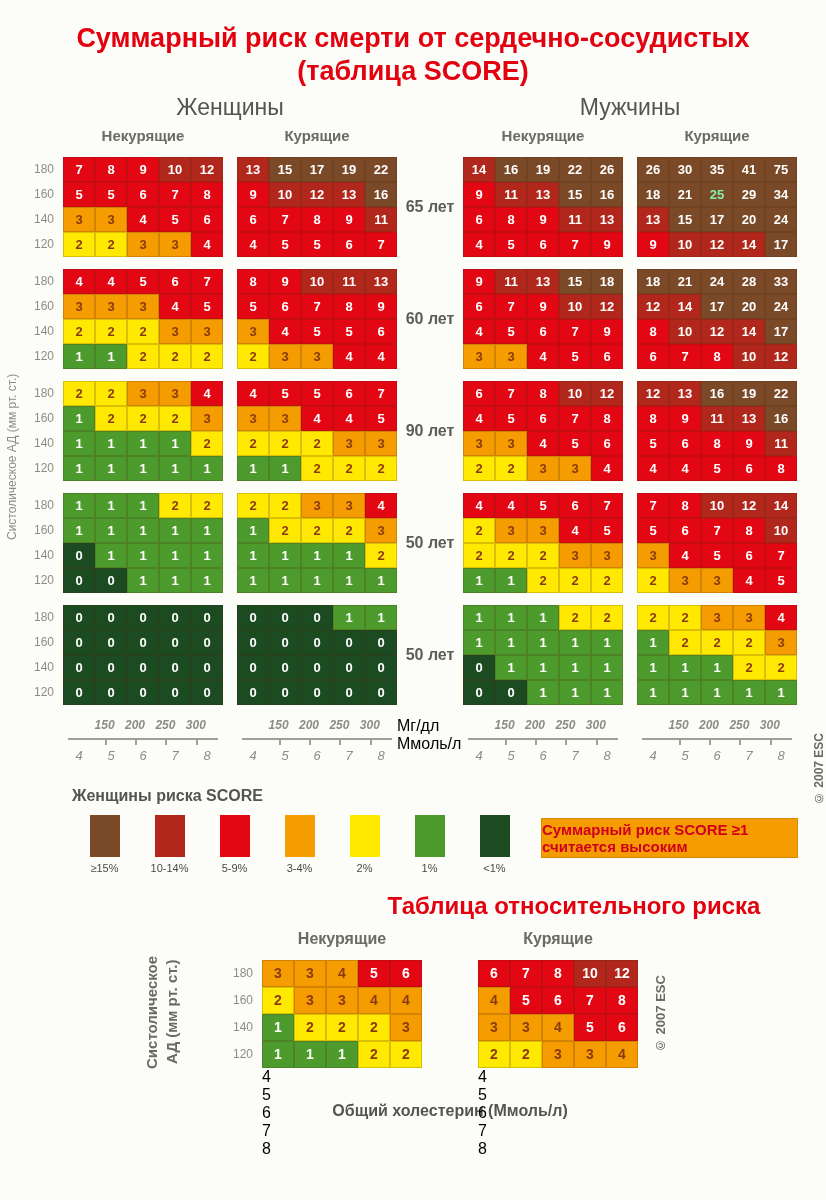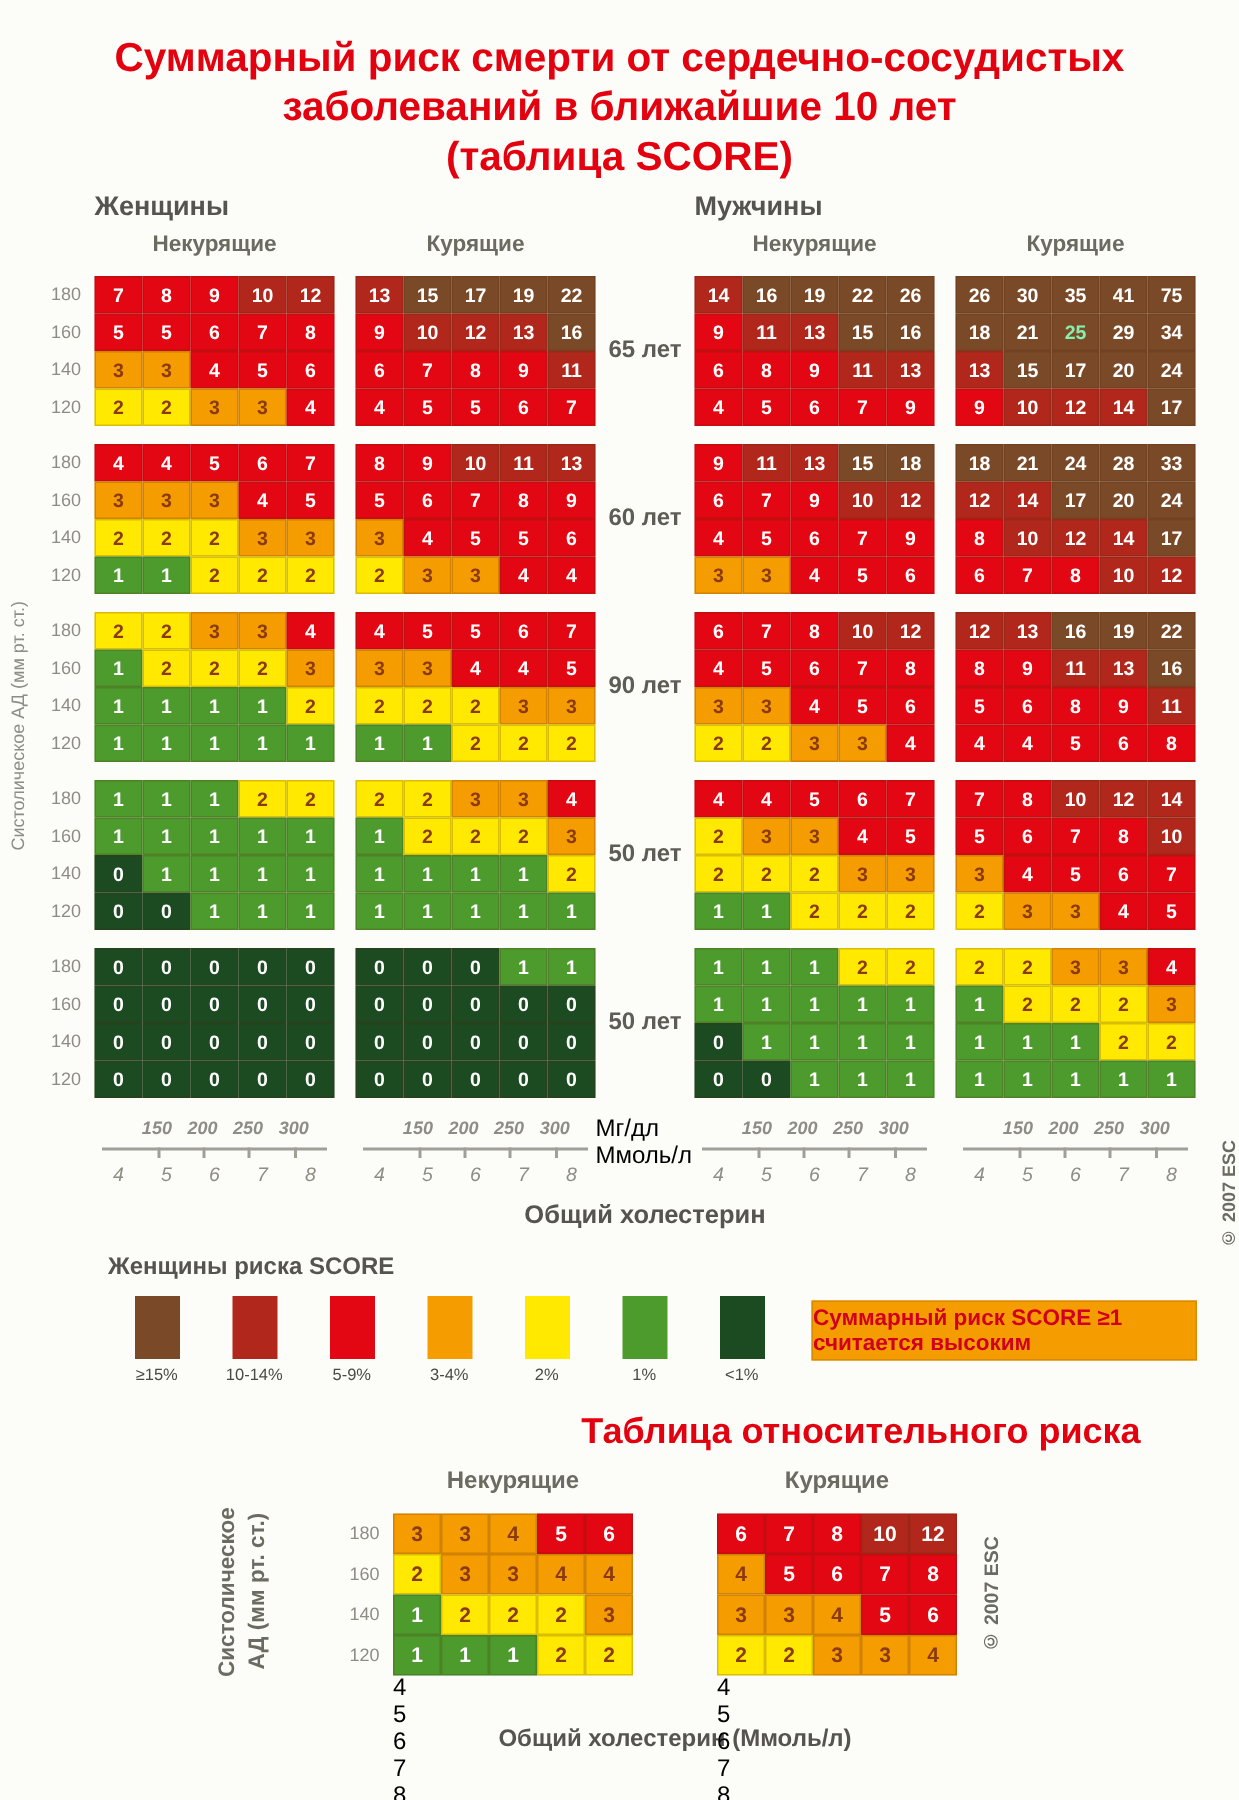--- a/index.html
+++ b/index.html
@@ -10,21 +10,21 @@
   }
   .page { position: relative; width: 826px; height: 1200px; }
 
   .title { margin-top: 22px; text-align: center; color: #e3000f;
            font-size: 27px; font-weight: bold; line-height: 1.22; }
 
   .cols { display: grid; margin-left: 5px;
           grid-template-columns: 58px 160px 14px 160px 66px 160px 14px 160px 24px; }
 
   .gender-row { margin-top: 6px; }
-  .gender-row span { font-size: 18px; font-weight: bold; color: #55544e; }
+  .gender-row span { text-align: center; font-size: 23px; font-weight: normal; color: #55544e; }
   .g-women { grid-column: 2 / 5; }
   .g-men   { grid-column: 6 / 9; }
 
   .smoke-row { margin-top: 6px; }
   .smoke-row span { text-align: center; font-size: 15px; font-weight: bold; color: #6c6b62; }
   .s1 { grid-column: 2; } .s2 { grid-column: 4; } .s3 { grid-column: 6; } .s4 { grid-column: 8; }
 
   .score-area { position: relative; margin-top: 13px;
                 grid-template-rows: repeat(5, 100px) 54px; row-gap: 12px; }
 
@@ -97,21 +97,20 @@
   .rel-chol { grid-column: 3 / 6; grid-row: 4; text-align: center; padding-top: 8px;
               font-size: 16px; font-weight: bold; color: #55544e; }
 </style>
 </head>
 <body>
 
 <div class="page">
 
   <div class="title">
     <div>Суммарный риск смерти от сердечно-сосудистых</div>
-    <div>заболеваний в ближайшие 10 лет</div>
     <div>(таблица SCORE)</div>
   </div>
 
   <div class="cols gender-row">
     <span class="g-women">Женщины</span>
     <span class="g-men">Мужчины</span>
   </div>
 
   <div class="cols smoke-row">
     <span class="s1">Некурящие</span>
@@ -661,23 +660,20 @@
         <div class="mm" style="left: 50%;">6</div>
         <div class="mm" style="left: 70%;">7</div>
         <div class="mm" style="left: 90%;">8</div>
       </div>
       <div class="units" style="grid-area: 6 / 5;">
         <div class="u1">Мг/дл</div>
         <div class="u2">Ммоль/л</div>
       </div>
     </div>
 
-  <div class="cols chol-label">
-    <span>Общий холестерин</span>
-  </div>
 
   <div class="legend">
     <div class="legend-title">Женщины риска SCORE</div>
     <div class="legend-row">
       <div class="legend-item">
           <div class="swatch" style="background: rgb(122, 74, 40);"></div>
           <div class="lab">≥15%</div>
         </div>
         <div class="legend-item">
           <div class="swatch" style="background: rgb(177, 39, 27);"></div>

